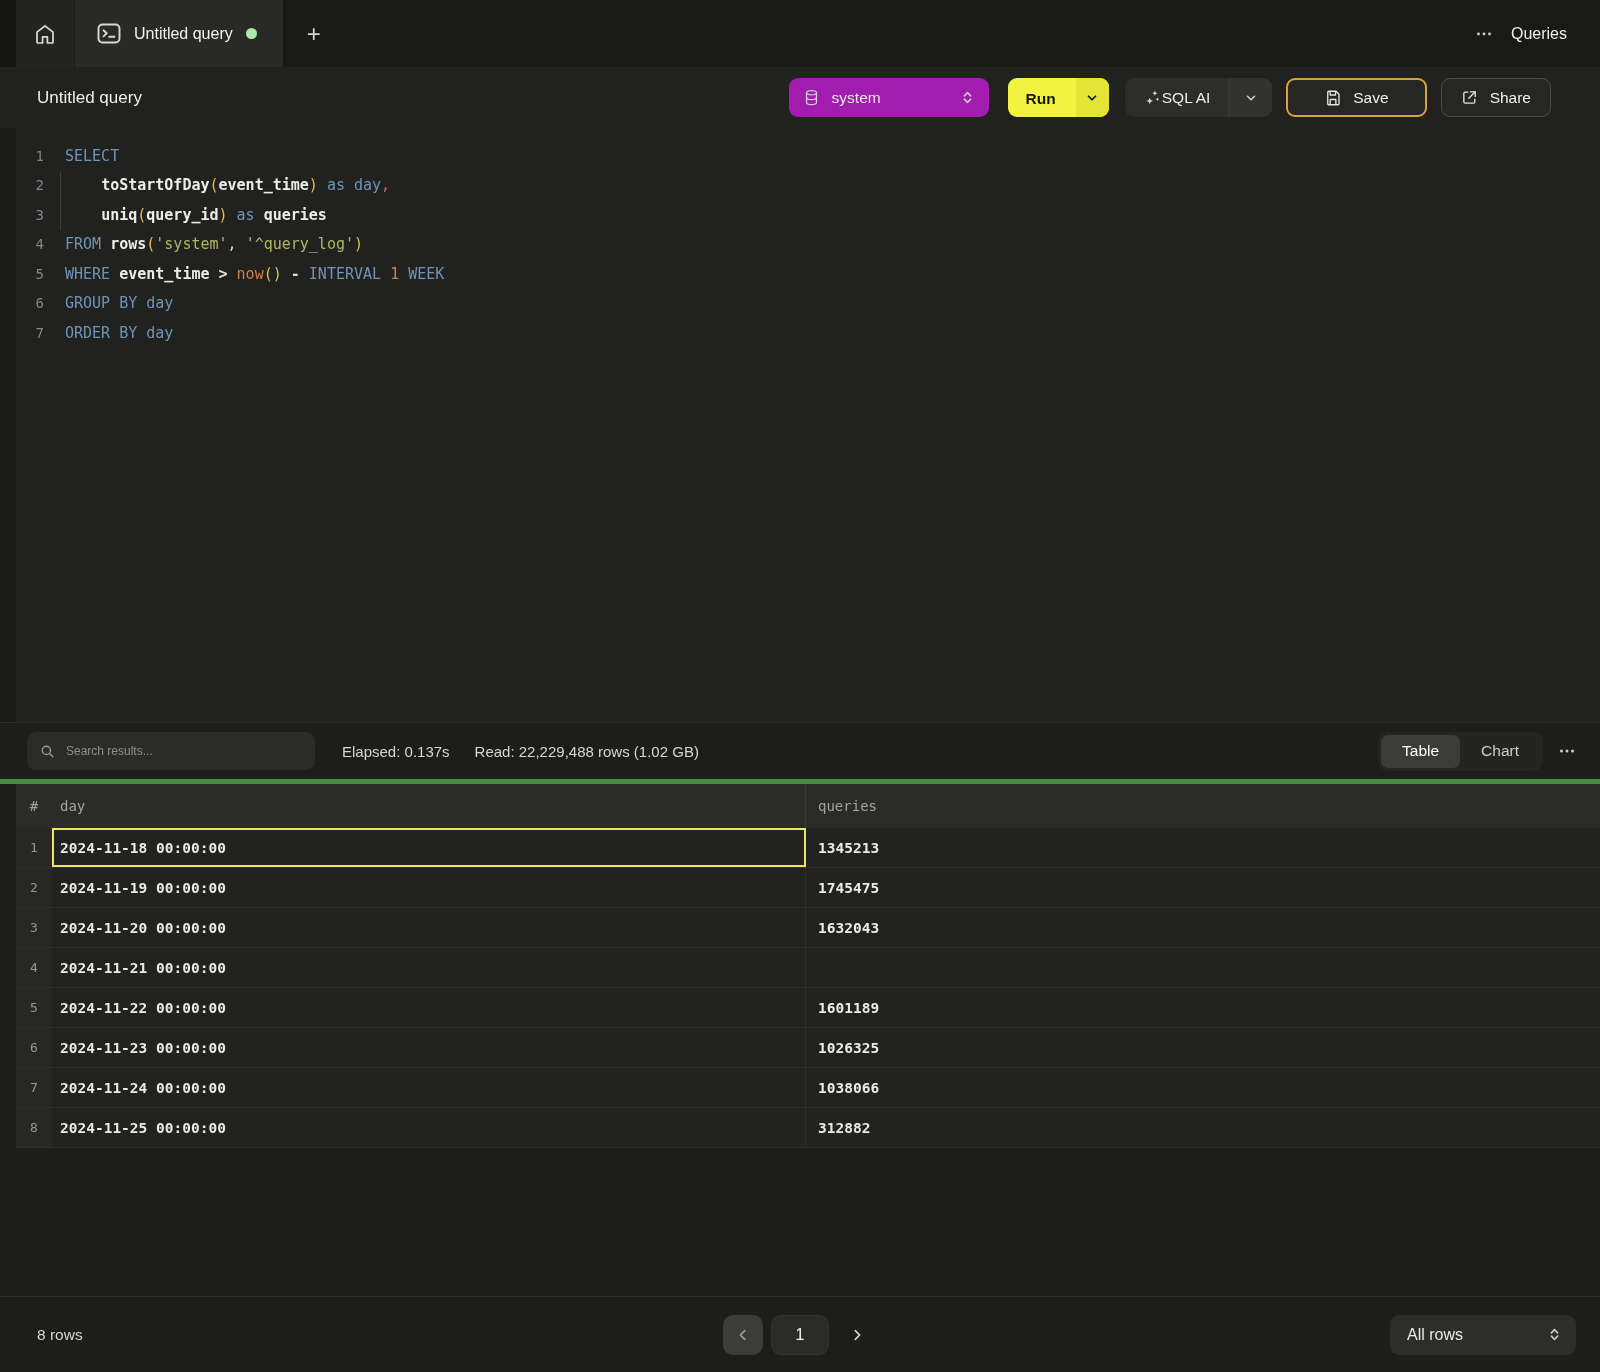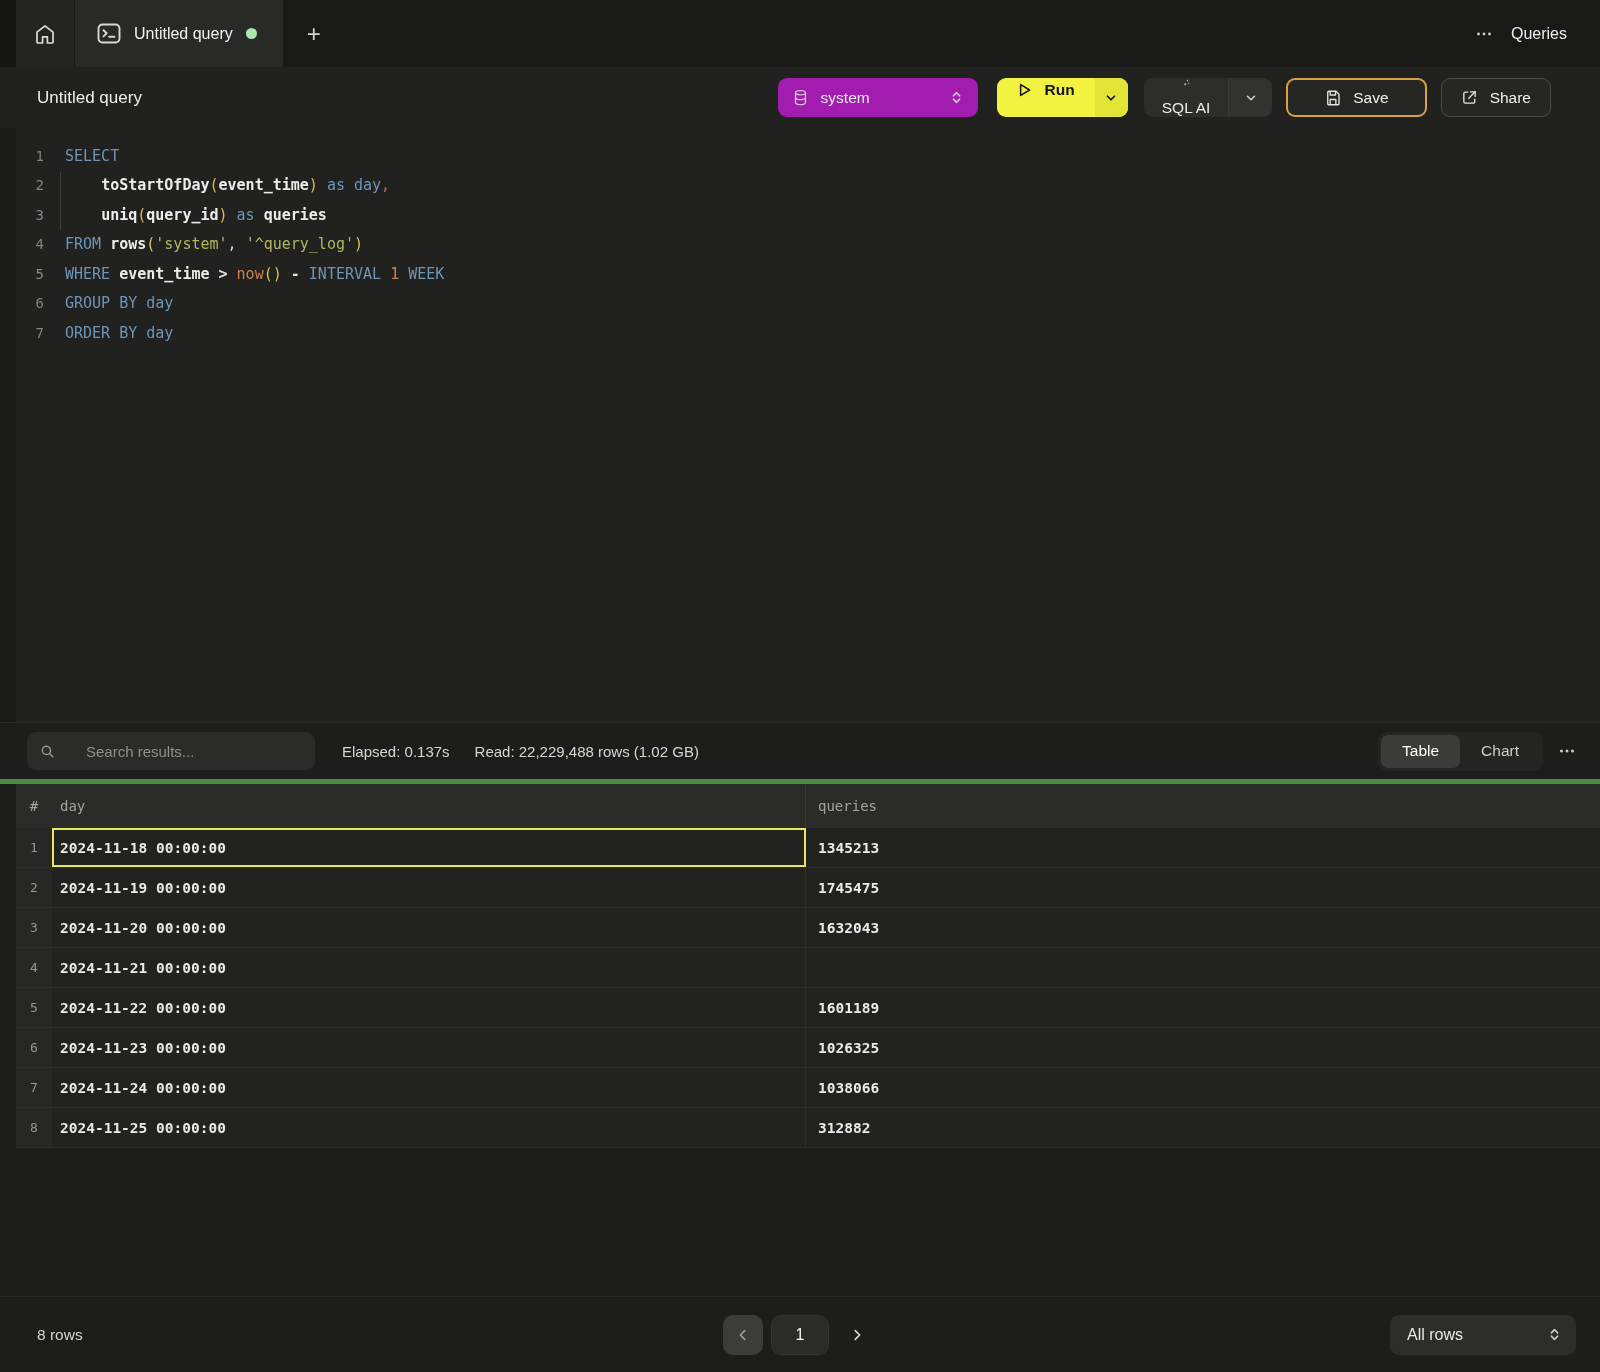--- a/index.html
+++ b/index.html
@@ -31,26 +31,26 @@
   
   .header { height:61px; background:#21211f; display:flex; align-items:center; padding:0 49px 0 37px; flex:0 0 auto; }
   .page-title { font-size:17px; color:#eeeeec; }
   .header .spacer { flex:1; }
   .btn { display:flex; align-items:center; border-radius:9px; height:39px; cursor:pointer; font-size:15.5px; }
   .select-db { background:#a21caf; width:200px; padding:0 14px 0 14px; gap:12px; color:#e8e8e6; }
   .select-db .grow { flex:1; text-align:left; }
   .select-db svg.db { width:17px; height:17px; color:#d0d0ce; }
   .updown { width:15px; height:15px; color:#c8c8c6; }
   .run-split { background:#f2f340; color:#151513; overflow:hidden; margin-left:19px; padding:0; font-weight:600; }
-  .run-main { display:flex; align-items:center; gap:12px; padding:0 20px 16px 18px; height:100%; }
+  .run-main { display:flex; align-items:center; gap:12px; padding:0 20px 16px 18px; height:100%;flex-direction:column; }
   .run-main svg { width:18px; height:18px; }
   .run-caret { width:33px; height:100%; background:#e3e436; display:flex; align-items:center; justify-content:center; }
   .run-caret svg { width:14px; height:14px; }
   .ai-split { background:#2d2d2b; color:#ececea; margin-left:16px; padding:0; }
-  .ai-main { display:flex; align-items:center; gap:12px; padding:0 18px; height:100%;flex-direction:column; }
+  .ai-main { display:flex; align-items:center; padding:0 18px; height:100%; }
   .ai-main svg { width:19px; height:19px; color:#e4e4e2; }
   .ai-caret { width:44px; height:100%; display:flex; align-items:center; justify-content:center; border-left:1px solid #3a3a38; background:#323230; border-radius:0 9px 9px 0; }
   .ai-caret svg { width:14px; height:14px; color:#d0d0ce; }
   .save-btn { background:#262624; border:2px solid #d9a23c; padding:0 36px; gap:11px; margin-left:14px; color:#f0f0ee; }
   .save-btn svg { width:18px; height:18px; color:#e4e4e2; }
   .share-btn { background:#262624; border:1px solid #4b4b49; padding:0 19px; gap:12px; margin-left:14px; color:#f0f0ee; }
   .share-btn svg { width:17px; height:17px; color:#e4e4e2; }
 
   
   .editor { height:594px; background:#21211f; position:relative; flex:0 0 auto; padding-top:13px; }
@@ -65,21 +65,21 @@
   .tk-st { color:#b2b75e; }
   .tk-nm { color:#d27e50; }
   .tk-op { color:#dededc; font-weight:bold; }
   .tk-rd { color:#c96b5a; }
   .tk-pl { color:#d6d6d4; }
 
   
   .rtoolbar { height:57px; background:#1d1d1b; border-top:1px solid #2b2b29; display:flex; align-items:center; padding:0 24px 0 27px; flex:0 0 auto; }
   .search-box { width:288px; height:38px; background:#2b2b29; border-radius:9px; display:flex; align-items:center; padding:0 12px; gap:10px; }
   .search-box svg { width:17px; height:17px; color:#9a9a98; flex:0 0 auto; }
-  .search-box input { background:transparent; border:none; outline:none; color:#e6e6e4; font-size:15px; width:100%; font-family:"Liberation Sans", sans-serif;margin-left:20px; }
+  .search-box input { background:transparent; border:none; outline:none; color:#e6e6e4; font-size:12px; width:100%; font-family:"Liberation Sans", sans-serif; }
   .search-box input::placeholder { color:#8f8f8d; }
   .stat { font-size:15px; color:#d6d6d4; }
   .stat.elapsed { margin-left:27px; }
   .stat.read { margin-left:25px; }
   .rtoolbar .spacer { flex:1; }
   .seg { background:#242422; border-radius:9px; padding:3px; display:flex; }
   .seg-item { height:33px; display:flex; align-items:center; padding:0 21px; font-size:15.5px; color:#cdcdcb; border-radius:7px; cursor:pointer; }
   .seg-item.active { background:#3b3b39; color:#ffffff; }
   .rt-menu { margin-left:15px; color:#cdcdcb; display:flex; cursor:pointer; }
   .rt-menu svg { width:18px; height:18px; }

